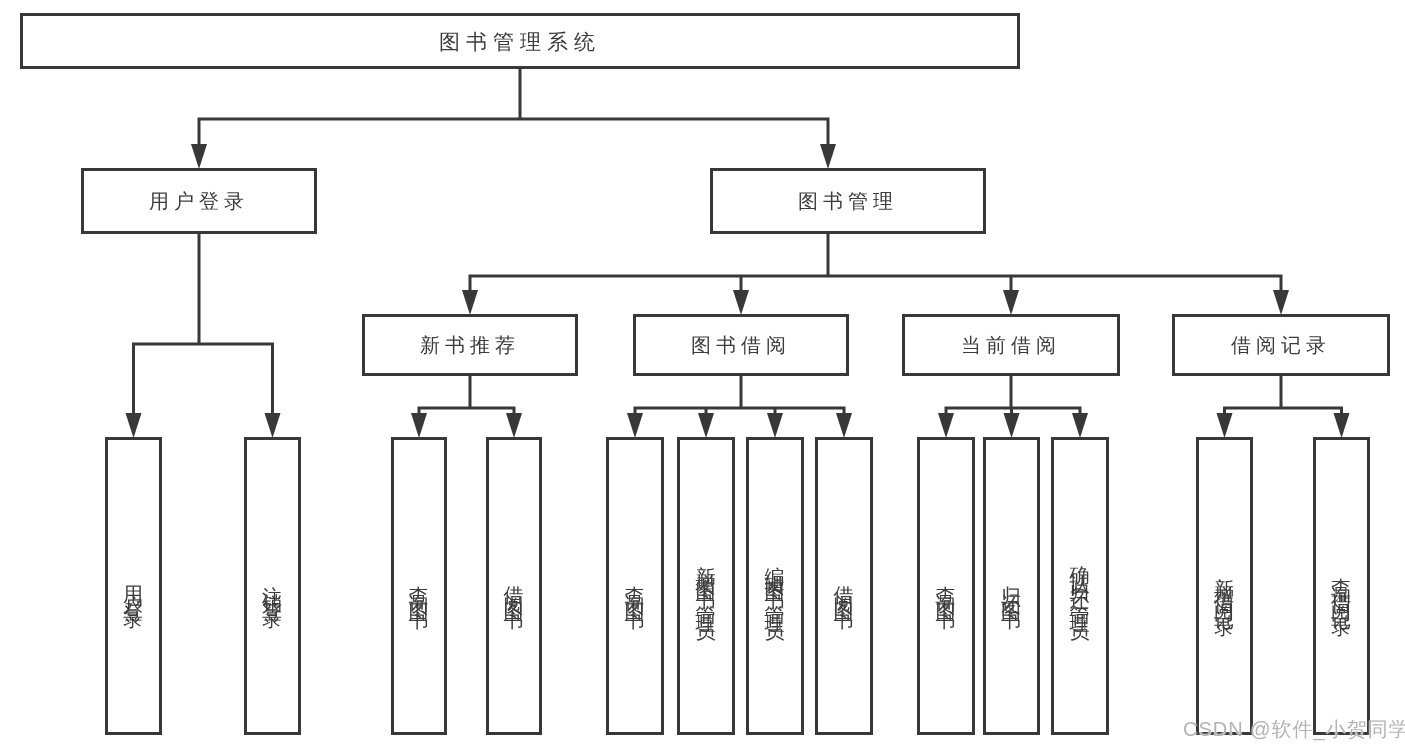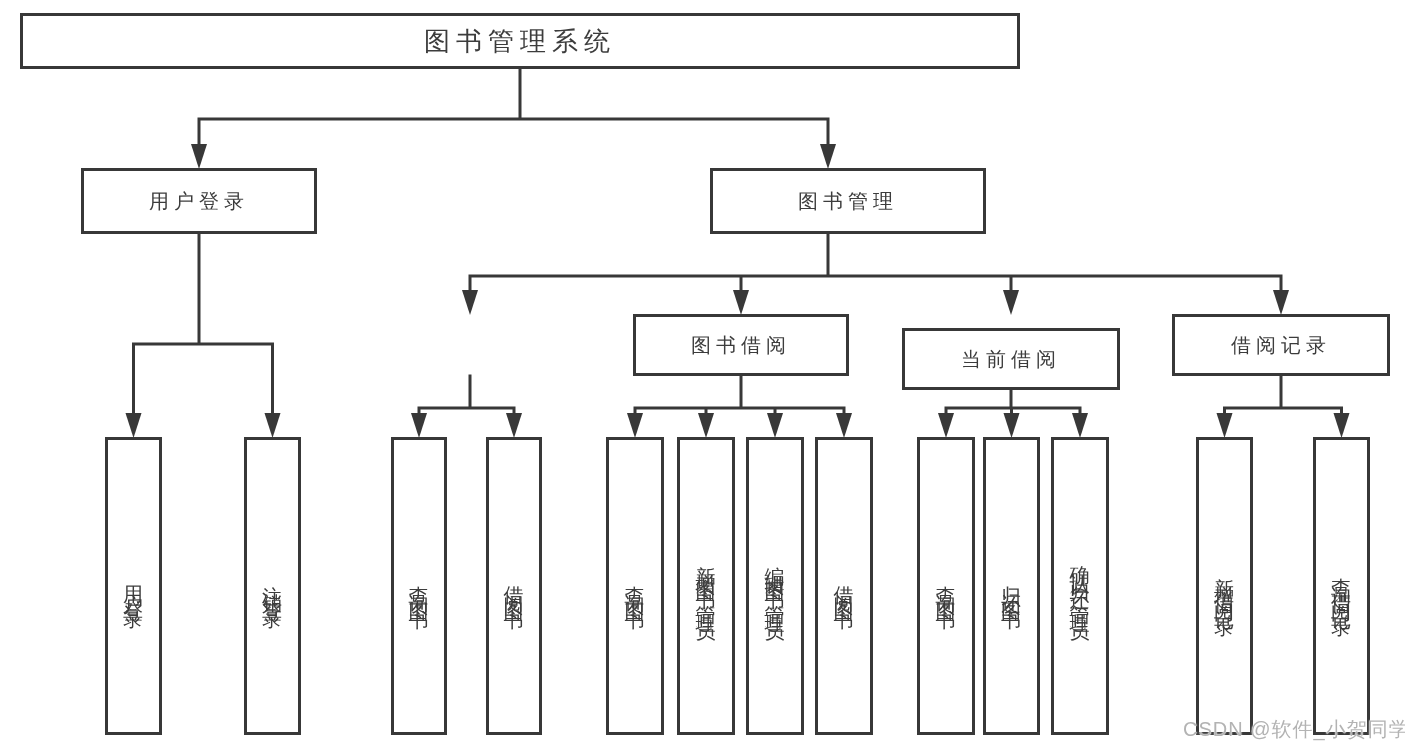--- a/index.html
+++ b/index.html
@@ -6,21 +6,21 @@
   #canvas{
     position:relative;width:1405px;height:747px;background:#ffffff;overflow:hidden;
     font-family:"Liberation Sans","DejaVu Sans",sans-serif;
   }
   #wires{position:absolute;left:0;top:0;width:1405px;height:747px;}
   .node{
     position:absolute;box-sizing:border-box;border:3px solid #383838;background:#ffffff;
     display:flex;align-items:center;justify-content:center;
     color:#3c3c3c;font-size:20px;letter-spacing:5px;line-height:1;white-space:nowrap;
   }
-  .node.root{font-size:26px;letter-spacing:6px;}
+  .node.root{font-size:21px;letter-spacing:6px;}
   .leaf{
     position:absolute;box-sizing:border-box;border:3px solid #383838;background:#ffffff;
     display:flex;align-items:center;justify-content:center;
   }
   .leaf span{
     writing-mode:vertical-rl;text-orientation:mixed;
     color:#3c3c3c;font-size:20px;letter-spacing:8px;line-height:1;white-space:nowrap;
   }
   #watermark{
     position:absolute;left:1183px;top:716px;z-index:5;
@@ -74,22 +74,23 @@
       <polygon points="1216.5,413 1232.5,413 1224.5,438" fill="#383838" stroke="none"></polygon>
       <polygon points="1333.5,413 1349.5,413 1341.5,438" fill="#383838" stroke="none"></polygon>
     </g>
   </svg>
 
   <div class="node root" style="left:20px;top:13px;width:1000px;height:56px;">图书管理系统</div>
 
   <div class="node" style="left:81px;top:168px;width:236px;height:66px;">用户登录</div>
   <div class="node" style="left:710px;top:168px;width:276px;height:66px;">图书管理</div>
 
+  <div class="node" style="left:362px;top:314px;width:216px;height:62px;">新书推荐</div>
   <div class="node" style="left:633px;top:314px;width:216px;height:62px;">图书借阅</div>
-  <div class="node" style="left:902px;top:314px;width:218px;height:62px;margin-top:14px;">当前借阅</div>
+  <div class="node" style="left:902px;top:314px;width:218px;height:62px;">当前借阅</div>
   <div class="node" style="left:1172px;top:314px;width:218px;height:62px;">借阅记录</div>
 
   <div class="leaf" style="left:105px;top:437px;width:57px;height:298px;">
     <span>用户登录</span>
   </div>
   <div class="leaf" style="left:244px;top:437px;width:57px;height:298px;">
     <span>注销登录</span>
   </div>
 
   <div class="leaf" style="left:391px;top:437px;width:56px;height:298px;">

